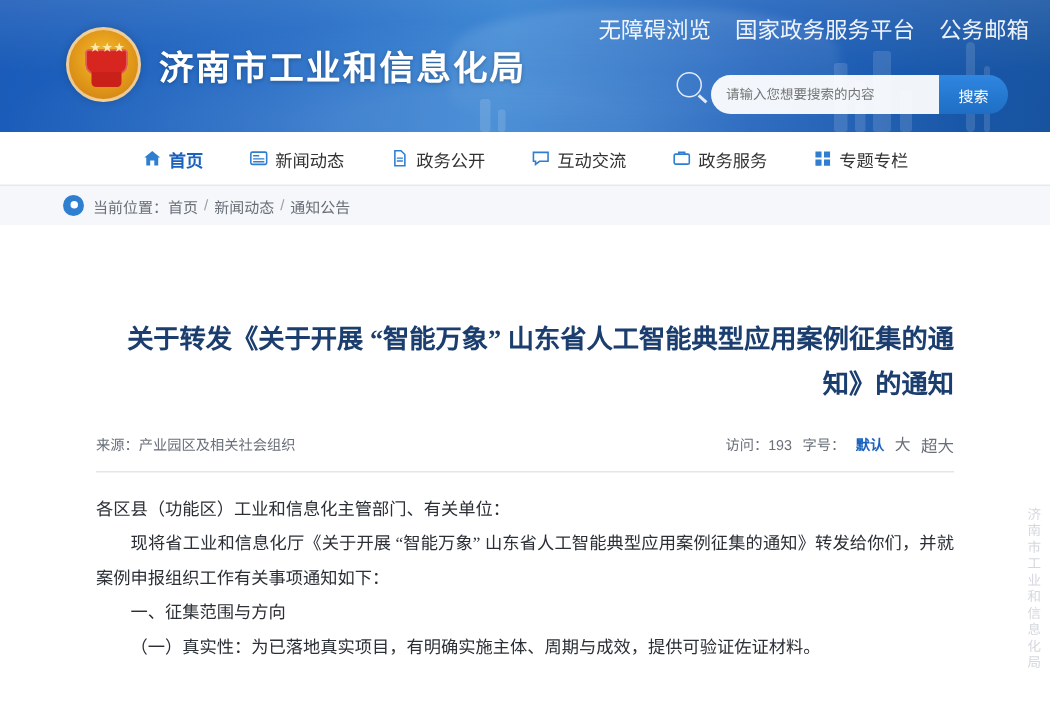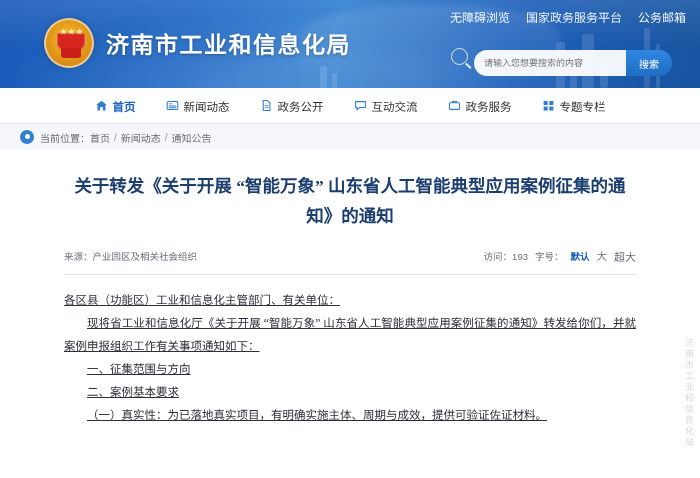--- a/index.html
+++ b/index.html
@@ -38,21 +38,21 @@
   .b3{left:582px;bottom:10px;width:12px;height:54px;border-radius:2px;}
   .b4{left:600px;bottom:10px;width:8px;height:28px;border-radius:2px;}
   .b5{left:644px;bottom:6px;width:6px;height:60px;border-radius:3px;}
   .b6{left:656px;bottom:6px;width:4px;height:44px;border-radius:2px;}
   .b7{left:320px;bottom:4px;width:7px;height:22px;border-radius:2px;}
   .b8{left:332px;bottom:4px;width:5px;height:15px;border-radius:2px;}
 
   .toplinks {
     position: absolute; top: 8px; right: 14px;
     display: flex; gap: 16px; align-items: center;
-    font-size: 12px; color: rgba(255,255,255,.92);
+    font-size: 15px; color: rgba(255,255,255,.92);
   }
   .toplinks span { white-space: nowrap; }
 
   .logo-wrap {
     position: absolute; left: 44px; top: 18px;
     display: flex; align-items: center; gap: 12px;
   }
   .emblem {
     width: 50px; height: 50px; border-radius: 50%;
     background: radial-gradient(circle at 50% 42%, #f3c23a 0%, #e8a41f 38%, #d98d16 70%, #c8780f 100%);
@@ -116,61 +116,62 @@
   .nav-item {
     display:flex; align-items:center; gap:5px;
     font-size: 11.5px; color:#333; cursor:pointer; white-space:nowrap;
   }
   .nav-item .ni { width:13px;height:13px; flex:none; color:#2f7ed0; }
   .nav-item.active { color:#1b62bd; font-weight:bold; }
 
   
   .crumb-bar {
     height: 26px; background:#f5f7fa;
-    display:flex; align-items:center; padding: 0 20px;
+    display:flex; align-items:center; padding: 0 42px;
     font-size: 10px; color:#6a6f78;
   }
   .crumb-pin {
     width: 14px; height:14px; border-radius:50%;
     background:#2f7ed0; margin-right:6px; position:relative; flex:none;
   }
   .crumb-pin::after{
     content:""; position:absolute; left:4.5px; top:4px; width:5px;height:5px;
     border-radius:50%; background:#fff;
   }
   .crumb-bar a { color:#6a6f78; text-decoration:none; }
   .crumb-sep { margin: 0 4px; color:#9aa0a6; }
 
   
   .article { padding: 22px 64px 0 64px; }
   .art-title {
-    text-align:center; font-size: 17.5px; line-height: 1.7;
+    text-align:right; font-size: 17.5px; line-height: 1.7;
     color:#1b3e6f; font-weight:bold;
     font-family:"Liberation Serif", serif;
+    margin-top:40px;
   }
   .meta {
     margin-top: 16px; padding-bottom: 10px;
     border-bottom: 1px solid #e3e6ea;
     display:flex; align-items:center;
     font-size: 9.5px; color:#6a6f78;
   }
   .meta .left { display:flex; gap: 18px; }
   .meta .right { margin-left:auto; display:flex; align-items:center; gap:7px;text-align:right; }
   .fs { cursor:pointer; }
   .fs.def { color:#1b62bd; font-weight:bold; }
   .fs.big { font-size: 10.5px; }
   .fs.huge { font-size: 11px; }
 
   .body-text {
     margin-top: 14px;
     font-size: 11.5px; line-height: 2.0; color:#2b2f36;
     font-family:"Liberation Serif", serif;
     text-align: justify;
   }
-  .body-text p { text-indent: 2em; text-decoration: underline; }
+  .body-text p { text-indent: 2em; }
   .body-text p.noind { text-indent: 0; }
 
   .watermark {
     position:absolute; right: 4px; bottom: 30px;
     font-size: 9px; color:#d4d8de; writing-mode: vertical-rl;
     letter-spacing: 2px;
   }
 </style>
 </head>
 <body>
@@ -278,20 +279,19 @@
         <span class="fs def">默认</span>
         <span class="fs big">大</span>
         <span class="fs huge">超大</span>
       </div>
     </div>
 
     <div class="body-text">
       <p class="noind">各区县（功能区）工业和信息化主管部门、有关单位：</p>
       <p>现将省工业和信息化厅《关于开展 “智能万象” 山东省人工智能典型应用案例征集的通知》转发给你们，并就案例申报组织工作有关事项通知如下：</p>
       <p>一、征集范围与方向</p>
-      <p>二、案例基本要求</p>
       <p>（一）真实性：为已落地真实项目，有明确实施主体、周期与成效，提供可验证佐证材料。</p>
 
     </div>
   </div>
 
   <div class="watermark">济南市工业和信息化局</div>
 </div>
 
 </body></html>

